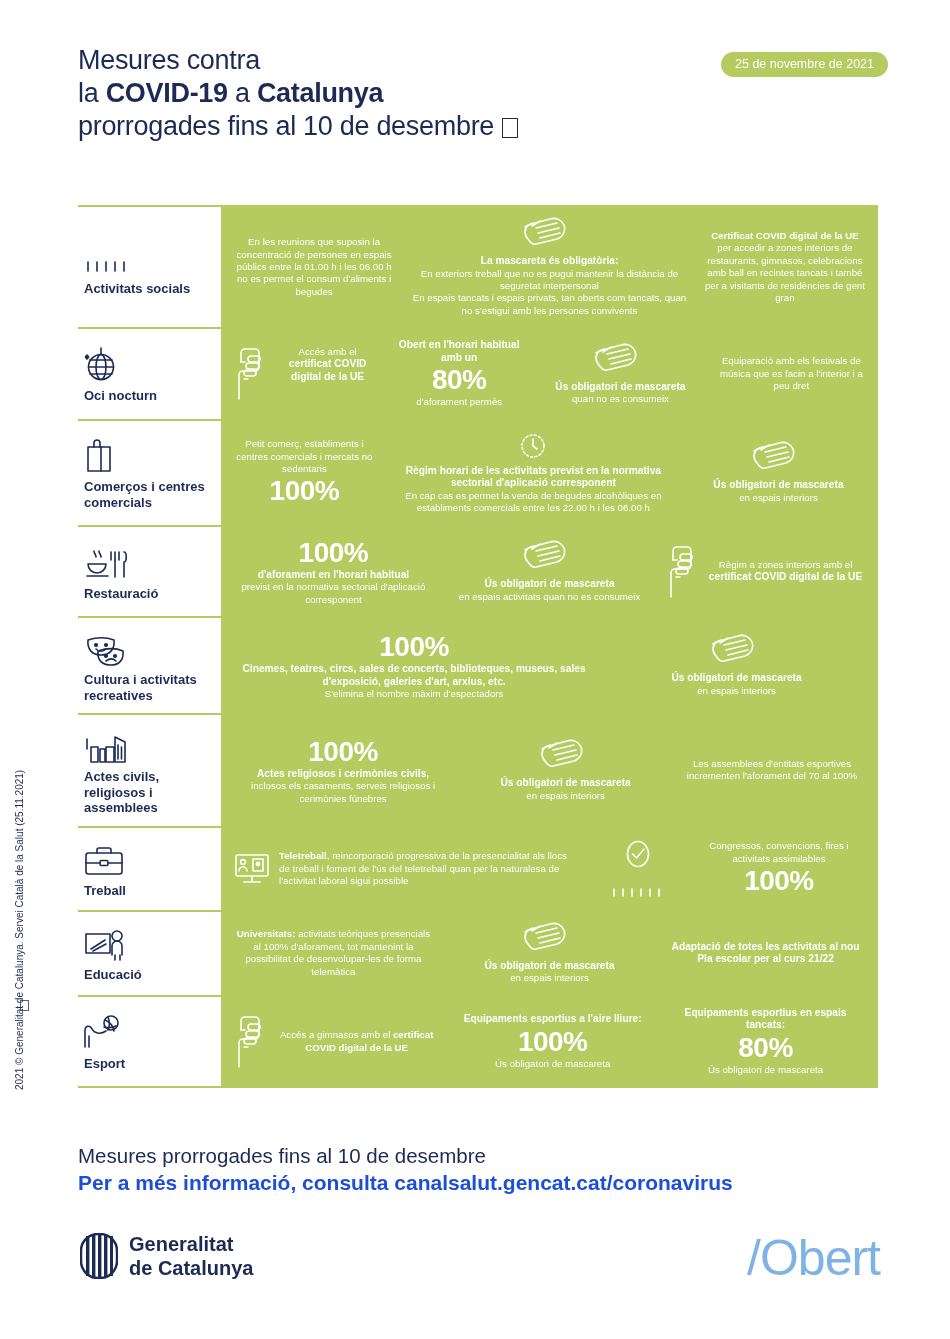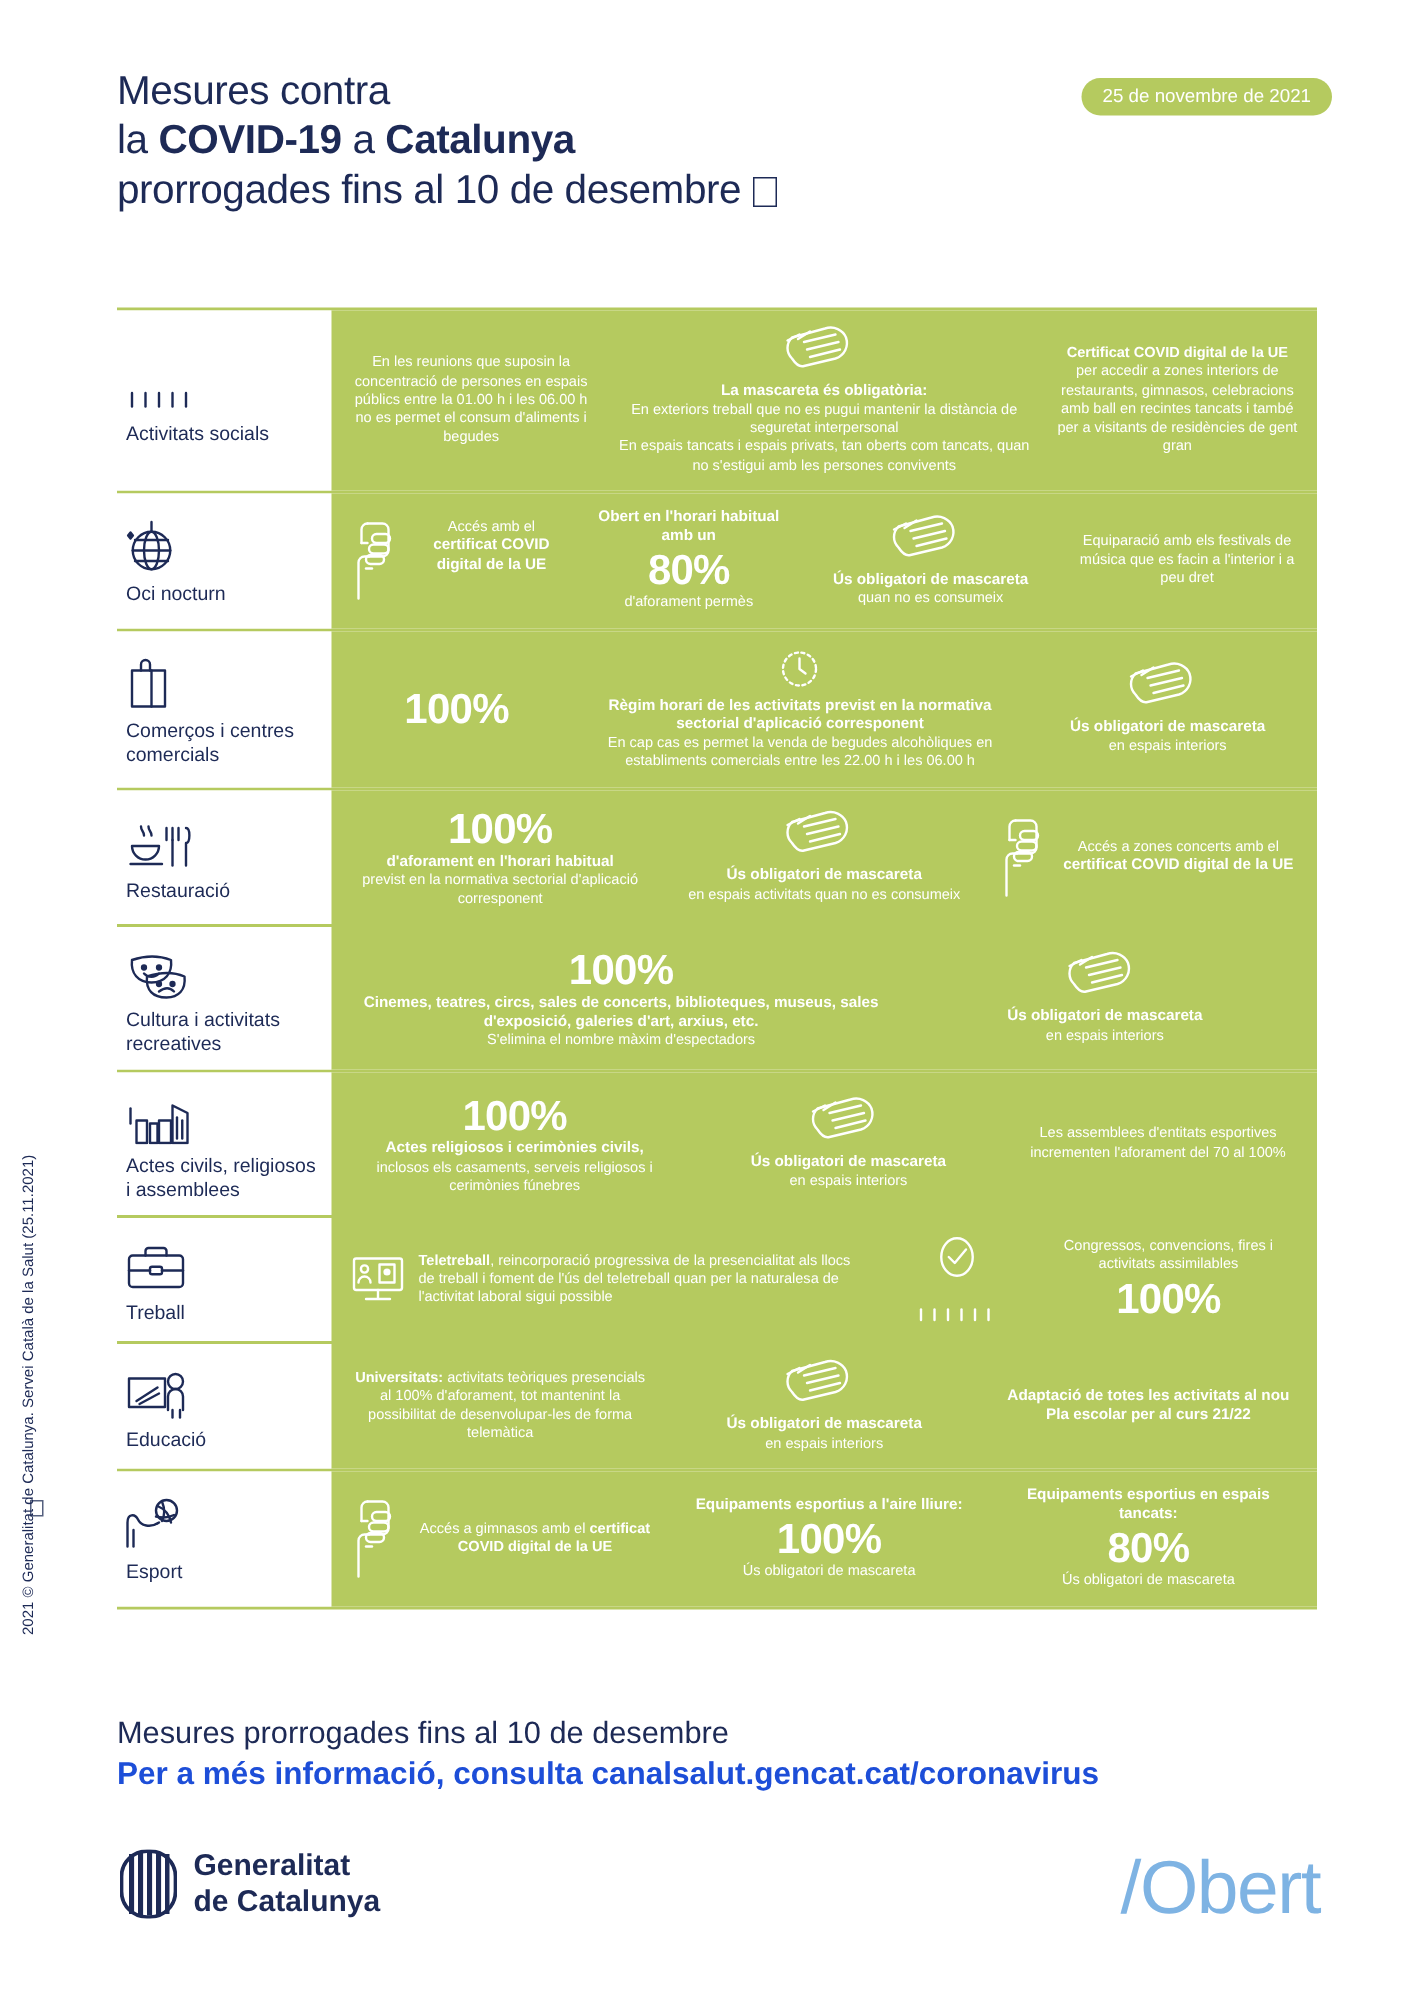--- a/index.html
+++ b/index.html
@@ -27,21 +27,21 @@
 
   
   .table { position: absolute; left: 78px; top: 205px; width: 800px; }
   .row { display: flex; align-items: stretch; border-top: 2.2px solid #b5ca5f; }
   .row.first { border-top: 2.2px solid #b5ca5f; }
   .row:last-child { border-bottom: 2.2px solid #b5ca5f; }
 
   .cat { width: 143px; flex: 0 0 143px; background: #fff; padding: 14px 8px 10px 6px;
          display:flex; flex-direction:column; justify-content:center; }
   .cat .ico { height: 34px; display:flex; align-items:flex-end; margin-bottom: 6px; }
-  .cat .nm { font-size: 13px; line-height: 15.5px; font-weight: 400; color:#1d2a56; }
+  .cat .nm { font-size: 13px; line-height: 15.5px; font-weight: 700; color:#1d2a56; }
 
   .green { flex: 1; background: #b5ca5f; display: flex; align-items: center;
            color: #ffffff; padding: 10px 6px; gap: 0px; }
 
   .cell { text-align: center; padding: 0 6px; font-size: 9.7px; line-height: 12.4px; }
   .cell b { font-weight: bold; }
   .cell .big { font-size: 28px; font-weight: bold; line-height: 32px; letter-spacing: -0.5px; }
   .cell .hd { font-weight: bold; font-size: 10.2px; line-height: 12.6px; }
   .icowrap { display:flex; align-items:center; justify-content:center; }
 
@@ -186,20 +186,21 @@
               <rect x="4" y="10" width="22" height="24"></rect>
               <path d="M10 10 V6 a3 3 0 0 1 6 0 V10"></path>
               <line x1="17" y1="10" x2="17" y2="34"></line>
             </svg>
           </span>
         </div>
         <div class="nm">Comerços i centres comercials</div>
       </div>
       <div class="green">
         <div class="cell" style="flex: 0 0 24%;">
+          <div>Petit comerç, establiments i centres comercials i mercats no sedentaris</div>
           <div class="big">100%</div>
         </div>
         <div class="cell" style="flex: 0 0 47%;">
           <div style="margin-bottom: 4px;">
             <span class="icowrap">
               <svg width="30" height="30" viewBox="0 0 30 30" fill="none" stroke="#ffffff" stroke-width="1.6" stroke-linecap="round" stroke-linejoin="round">
                 <circle cx="15" cy="15" r="11" stroke-dasharray="2 2.4"></circle>
                 <path d="M15 8 v7 l4 3"></path>
               </svg>
             </span>
@@ -275,21 +276,21 @@
                 <path d="M12 3 a4 4 0 0 0 -4 4 v9"></path>
                 <path d="M18 10 h6 a3 3 0 0 1 0 6 h-6 a3 3 0 0 1 0 -6 z"></path>
                 <path d="M16 17 h7 a3 3 0 0 1 0 6 h-7 a3 3 0 0 1 0 -6 z"></path>
                 <path d="M14 24 h6 a3 3 0 0 1 0 6 h-6 a3 3 0 0 1 0 -6 z"></path>
                 <line x1="11" y1="33" x2="15" y2="33"></line>
                 <path d="M8 16 h4"></path>
               </svg>
             </span>
           </div>
           <div style="flex: 1 1 0%;">
-            <div>Accés a zones concerts amb el</div>
+            <div>Règim a zones interiors amb el</div>
             <div class="hd">certificat COVID digital de la UE</div>
           </div>
         </div>
       </div>
     </div>
     <div class="row">
       <div class="cat">
         <div class="ico">
           <span class="icowrap">
             <svg width="42" height="32" viewBox="0 0 42 32" fill="none" stroke="#1d2a56" stroke-width="1.6" stroke-linecap="round" stroke-linejoin="round">

